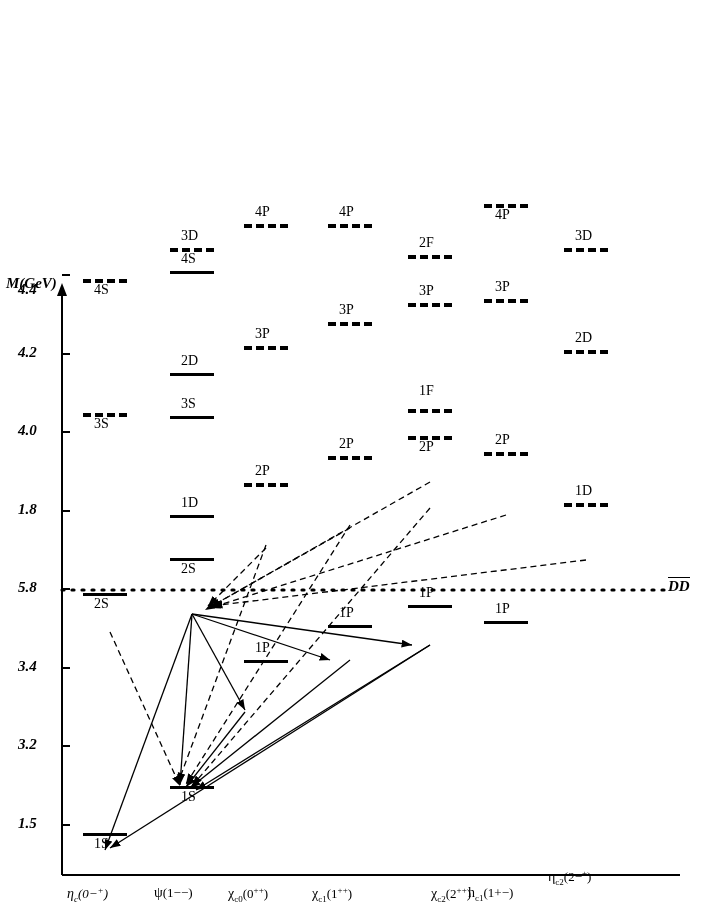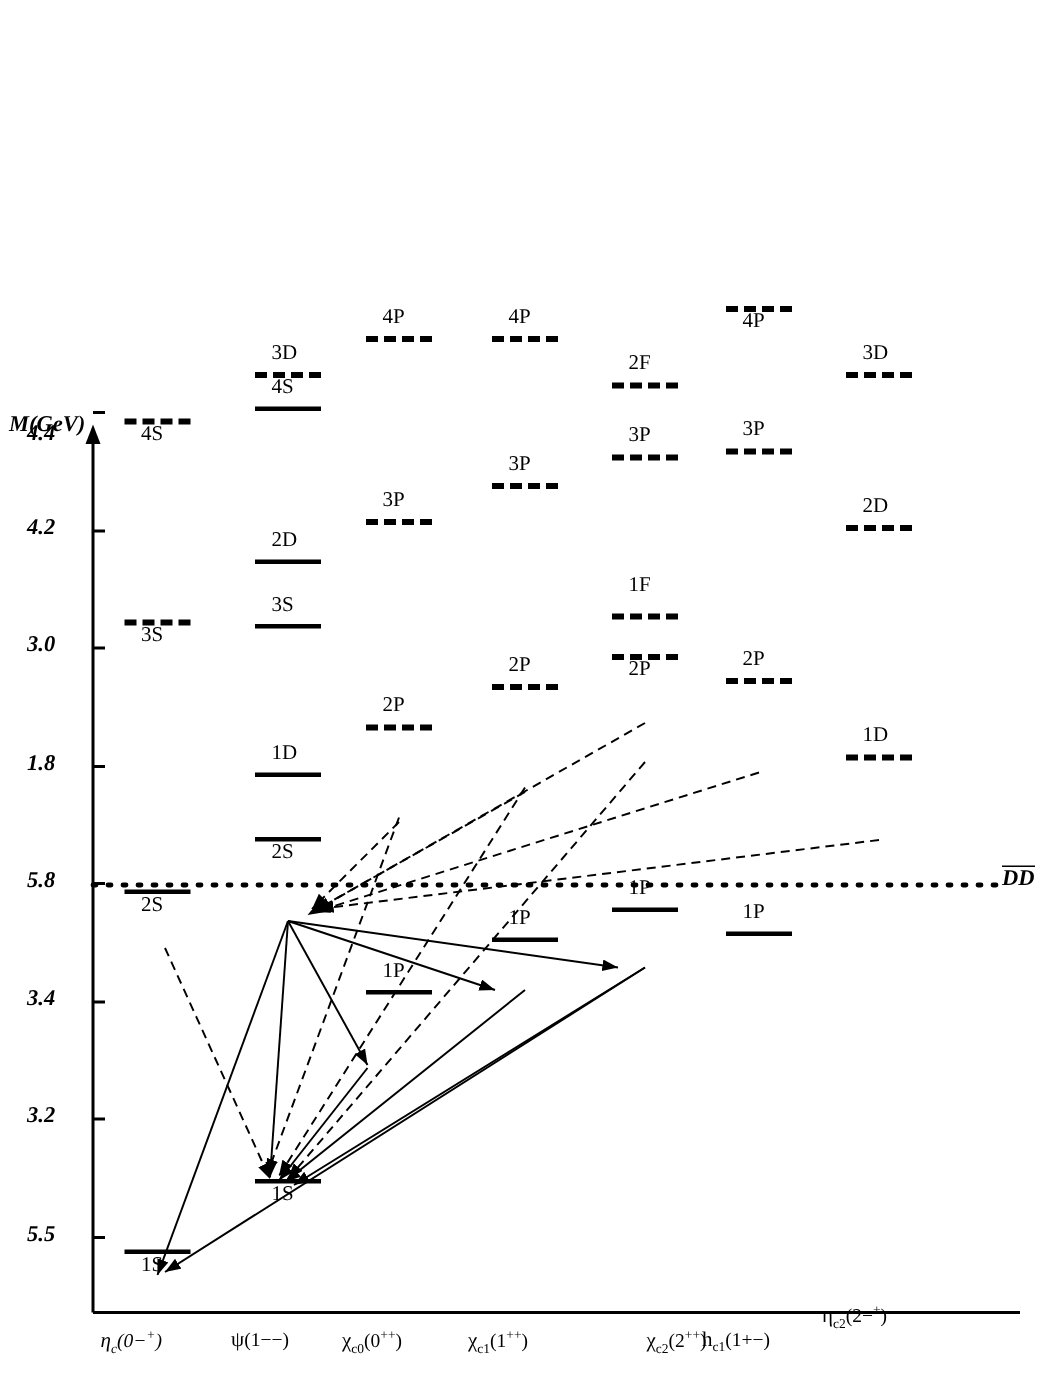--- a/index.html
+++ b/index.html
@@ -70,26 +70,26 @@
         <path d="M0,0 L8,3 L0,6 z" fill="#000"></path>
       </marker>
     </defs>
   </svg>
 
   <div class="lbl axistitle" style="left:6px;top:275px;">M(GeV)</div>
 
   <div class="lbl thrlbl" style="left:668px;top:578px;"><span style="border-top:1px solid #000;padding-top:0px;">DD</span></div>
 
   <div id="yticks">
-      <div class="lbl ytick" style="left: 18px; top: 815px;">5.5</div>
+      <div class="lbl ytick" style="left: 18px; top: 815px;">1.5</div>
       <div class="lbl ytick" style="left: 18px; top: 736.429px;">3.2</div>
       <div class="lbl ytick" style="left: 18px; top: 657.857px;">3.4</div>
       <div class="lbl ytick" style="left: 18px; top: 579.286px;">5.8</div>
       <div class="lbl ytick" style="left: 18px; top: 500.714px;">1.8</div>
-      <div class="lbl ytick" style="left: 18px; top: 422.143px;">3.0</div>
+      <div class="lbl ytick" style="left: 18px; top: 422.143px;">4.0</div>
       <div class="lbl ytick" style="left: 18px; top: 343.571px; text-align: right;">4.2</div>
       <div class="lbl ytick" style="left: 18px; top: 281px;">4.4</div>
     </div>
   <div id="levels">
       <div class="bar" style="left: 83px; top: 832.857px; width: 44px;"></div>
       <div class="lbl statelbl" style="left: 94px; top: 835.857px;">1S</div>
       <div class="bar" style="left: 83px; top: 593.214px; width: 44px;"></div>
       <div class="lbl statelbl" style="left: 94px; top: 596.214px;">2S</div>
       <div class="bar dashed" style="left: 83px; top: 412.5px; width: 44px;"></div>
       <div class="lbl statelbl" style="left: 94px; top: 415.5px;">3S</div>

